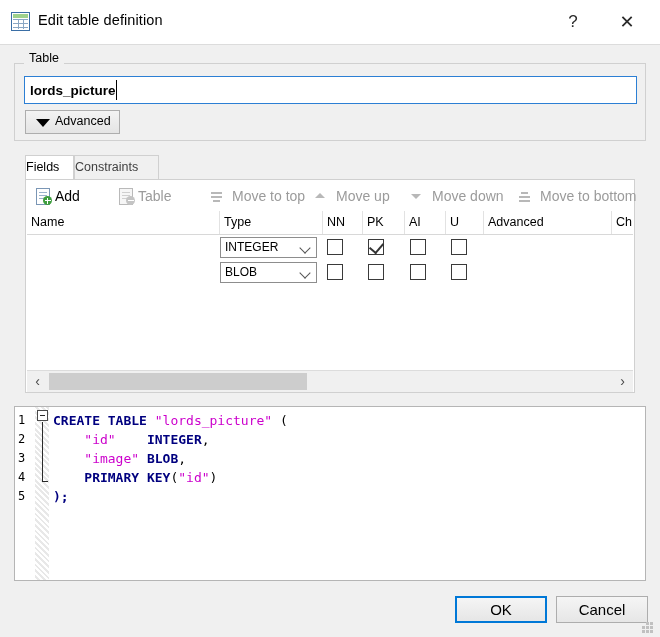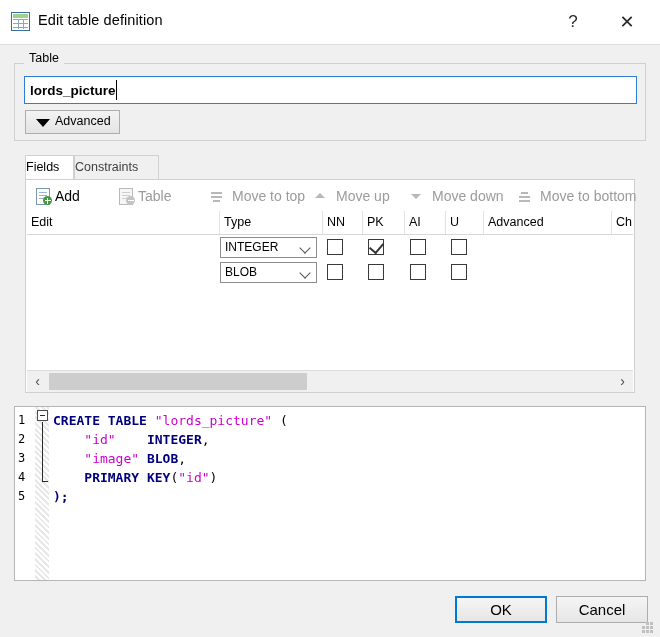--- a/index.html
+++ b/index.html
@@ -298,21 +298,21 @@
         <span class="bar" style="top:1px;width:7px;left:3px;"></span>
           <span class="bar" style="top:5px;"></span>
           <span class="bar" style="top:9px;"></span>
       </span>
       <span class="tb-lbl" style="left:22px;">Move to bottom</span>
     </div>
   </div>
 
   <div class="grid">
     <div class="grid-header">
-      <div class="gh" style="left:0;width:193px;">Edit</div>
+      <div class="gh" style="left:0;width:193px;">Name</div>
       <div class="gh" style="left:193px;width:103px;">Type</div>
       <div class="gh" style="left:296px;width:40px;">NN</div>
       <div class="gh" style="left:336px;width:42px;">PK</div>
       <div class="gh" style="left:378px;width:41px;">AI</div>
       <div class="gh" style="left:419px;width:38px;">U</div>
       <div class="gh" style="left:457px;width:128px;">Advanced</div>
       <div class="gh" style="left:585px;width:35px;">Ch</div>
     </div>
 
     <div class="grow" style="top:24px;">

